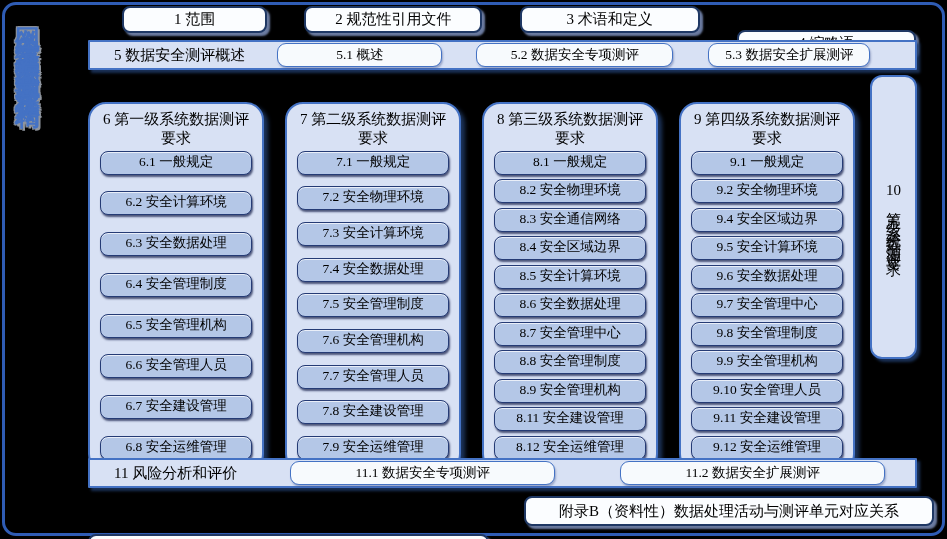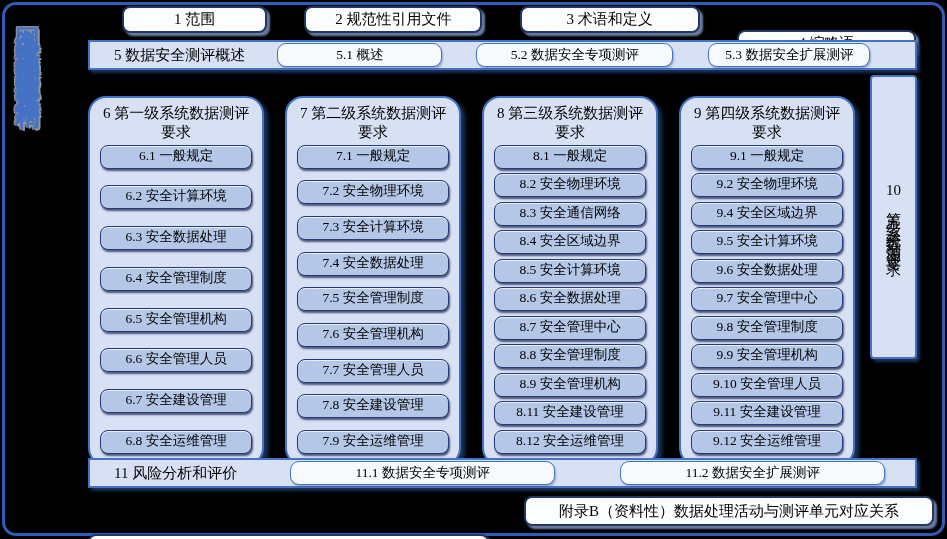--- a/index.html
+++ b/index.html
@@ -51,37 +51,37 @@
     box-shadow:1px 2px 2px rgba(60,80,140,0.4);
   }
   .sec5{top:40px;}
   .sec5 .inner.i1{width:163px;margin-left:32px;}
   .sec5 .inner.i2{width:195px;margin-left:34px;}
   .sec5 .inner.i3{width:160px;margin-left:35px;}
   .sec11{top:458px;}
   .sec11 .inner.i1{width:263px;margin-left:53px;}
   .sec11 .inner.i2{width:263px;margin-left:65px;}
   
-  .columns{position:absolute;left:88px;top:96px;width:767px;height:370px;display:flex;gap:21px;}
+  .columns{position:absolute;left:88px;top:102px;width:767px;height:370px;display:flex;gap:21px;}
   .col{
     flex:1;background:var(--container_fill);border:2px solid var(--container_border);border-radius:18px;
     box-sizing:border-box;padding:6px 10px 10px;display:flex;flex-direction:column;
     box-shadow:4px 4px 4px rgba(31,56,100,0.9);
   }
   .col-title{text-align:center;font-size:15px;line-height:1.25;margin-bottom:3px;}
   .col-items{flex:1;display:flex;flex-direction:column;justify-content:space-between;}
   .item{
     background:var(--item_fill);border:1.5px solid var(--item_border);border-radius:8px;
     height:22px;line-height:20px;text-align:center;font-size:13.5px;
     box-shadow:1px 2px 2px rgba(15,25,70,0.7),inset 0 1px 0 rgba(255,255,255,0.7);
   }
   
   .sec10{
     position:absolute;left:870px;top:75px;width:47px;height:284px;
-    background:var(--container_fill);border:2px solid var(--container_border);border-radius:4px;
+    background:var(--container_fill);border:2px solid var(--container_border);border-radius:12px;
     box-sizing:border-box;display:flex;flex-direction:column;align-items:center;justify-content:center;
     font-size:15px;box-shadow:3px 3px 3px rgba(31,56,100,0.85);
   }
   .sec10 .num{line-height:20px;}
   .sec10 .vtext{writing-mode:vertical-rl;text-orientation:upright;letter-spacing:5px;line-height:20px;}
   
   .appendix{position:absolute;top:496px;height:26px;line-height:26px;}
   .appendix.a{left:88px;width:397px;margin-top:38px;}
   .appendix.b{left:524px;width:406px;}
 </style>

